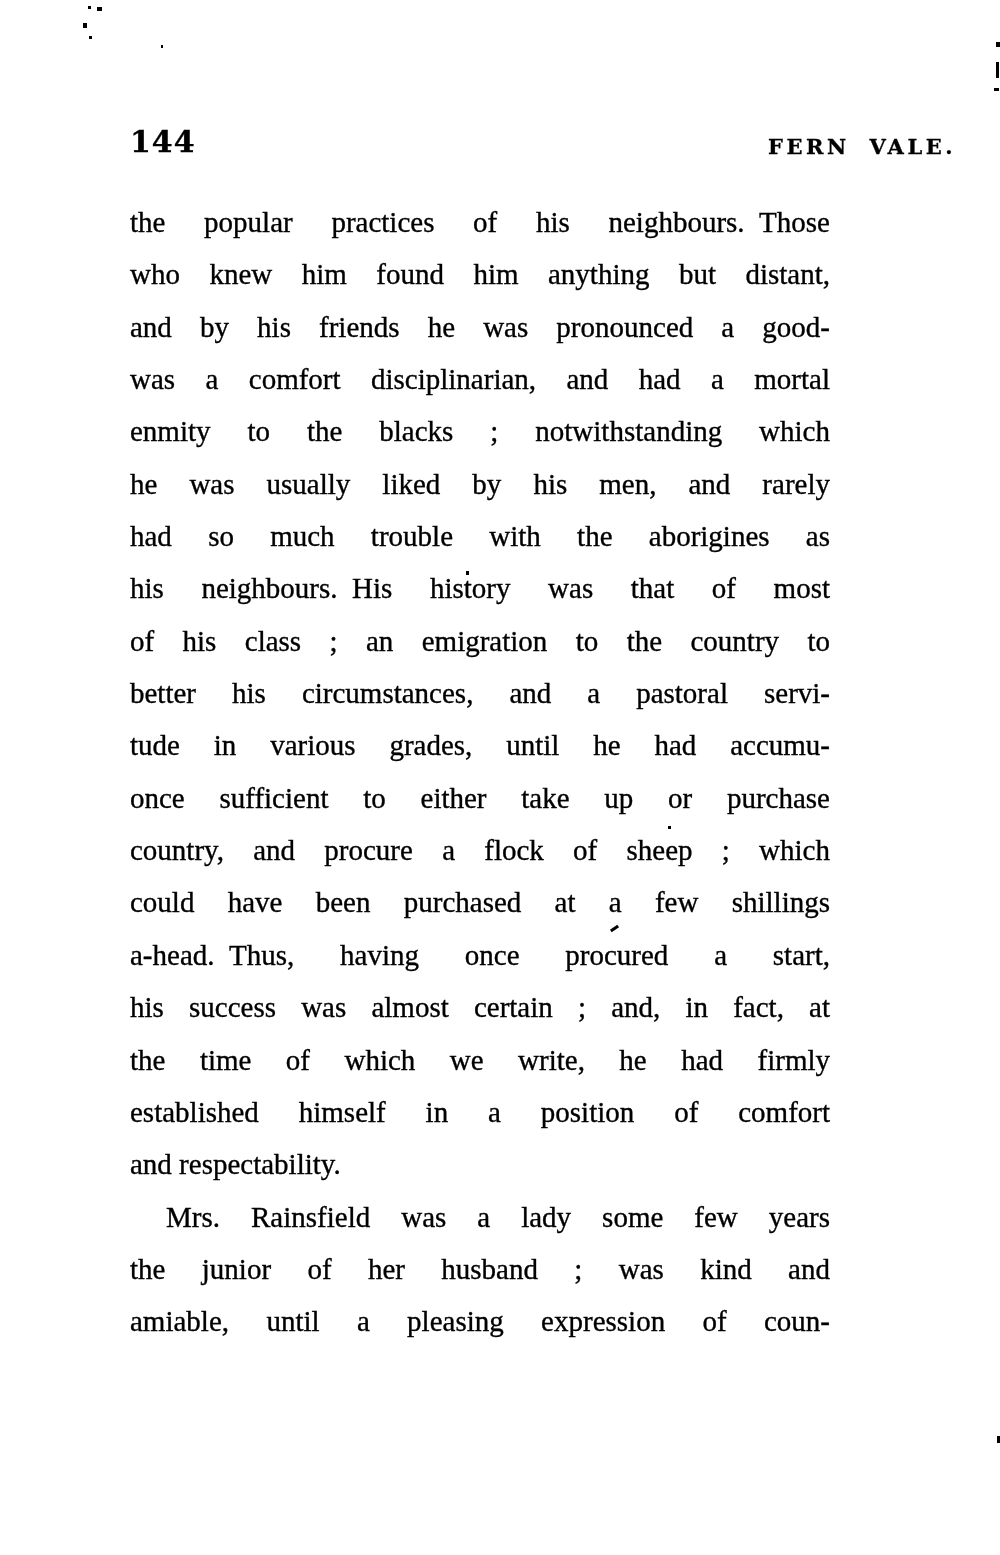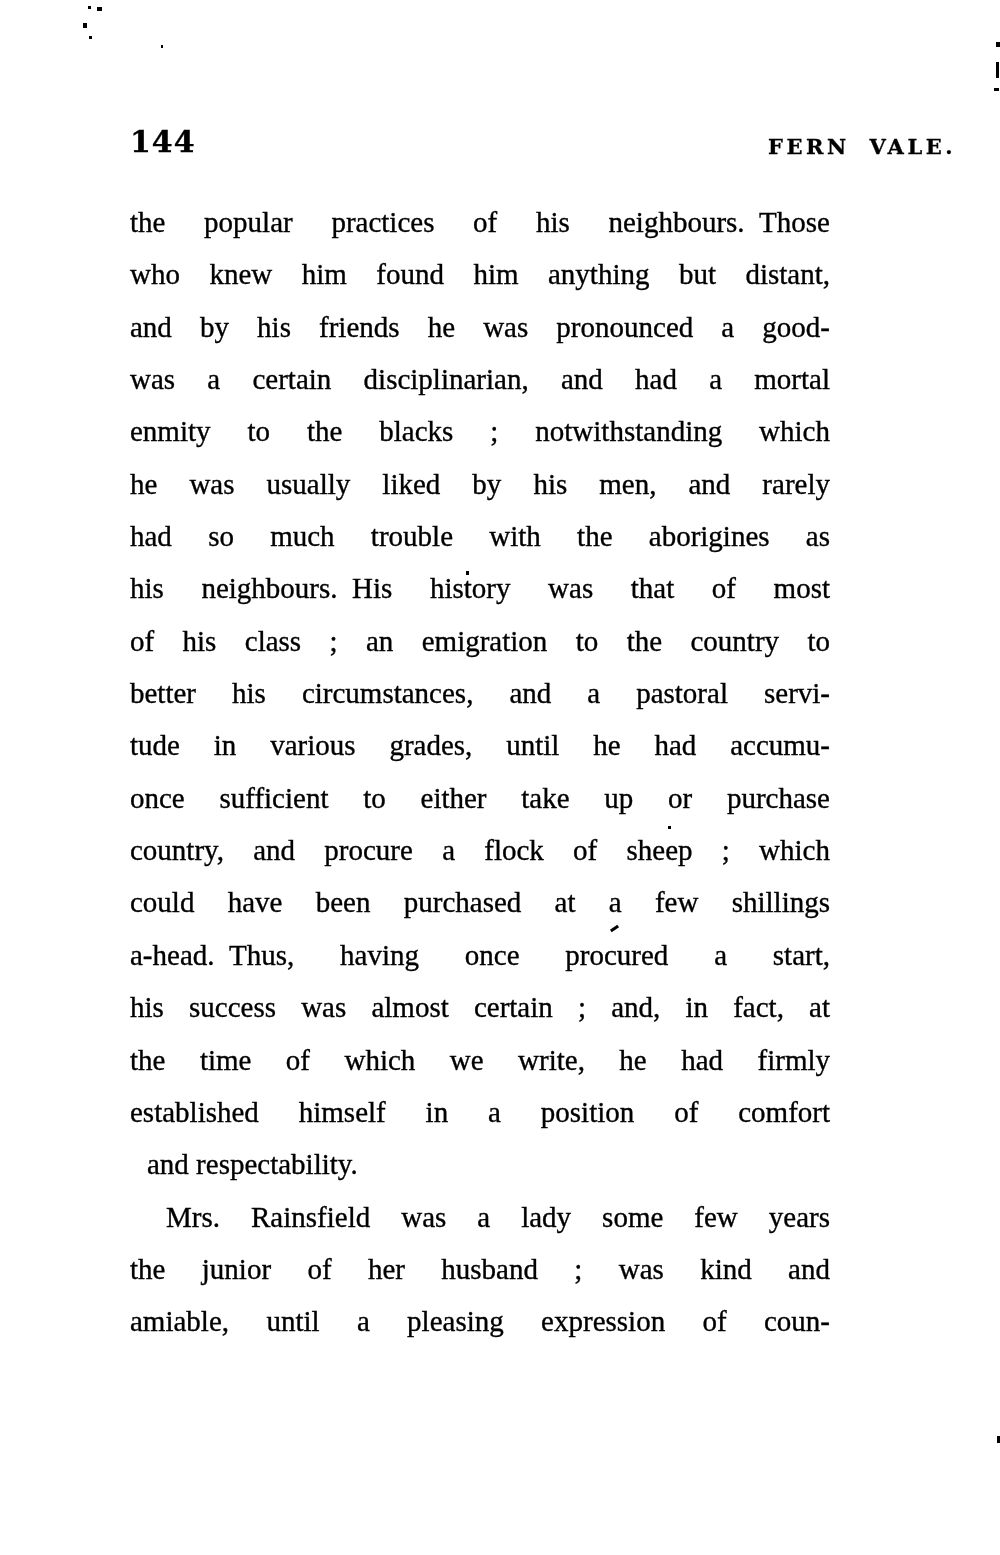--- a/index.html
+++ b/index.html
@@ -46,21 +46,20 @@
     height: 52.35px;
     line-height: 52.35px;
     font-size: 29px;
     white-space: nowrap;
     text-align: justify;
     text-align-last: justify;
     -webkit-text-stroke: 0.35px #000;
   }
   .line.para-end {
     text-align-last: left;
-    margin-left: 17px;
   }
   .line.para-start {
     padding-left: 36px;
   }
   .spk {
     position: absolute;
     background: #000;
   }
 </style>
 </head>
@@ -68,21 +67,21 @@
 
 <div class="page">
 
   <div class="page-number">144</div>
   <div class="running-title">FERN VALE.</div>
 
   <div class="body-text">
     <div class="line">the popular practices of his neighbours. Those</div>
     <div class="line">who knew him found him anything but distant,</div>
     <div class="line">and by his friends he was pronounced a good-</div>
-    <div class="line">was a certain disciplinarian, and had a mortal</div>
+    <div class="line">was a comfort disciplinarian, and had a mortal</div>
     <div class="line">enmity to the blacks ; notwithstanding which</div>
     <div class="line">he was usually liked by his men, and rarely</div>
     <div class="line">had so much trouble with the aborigines as</div>
     <div class="line">his neighbours. His history was that of most</div>
     <div class="line">of his class ; an emigration to the country to</div>
     <div class="line">better his circumstances, and a pastoral servi-</div>
     <div class="line">tude in various grades, until he had accumu-</div>
     <div class="line">once sufficient to either take up or purchase</div>
     <div class="line">country, and procure a flock of sheep ; which</div>
     <div class="line">could have been purchased at a few shillings</div>

